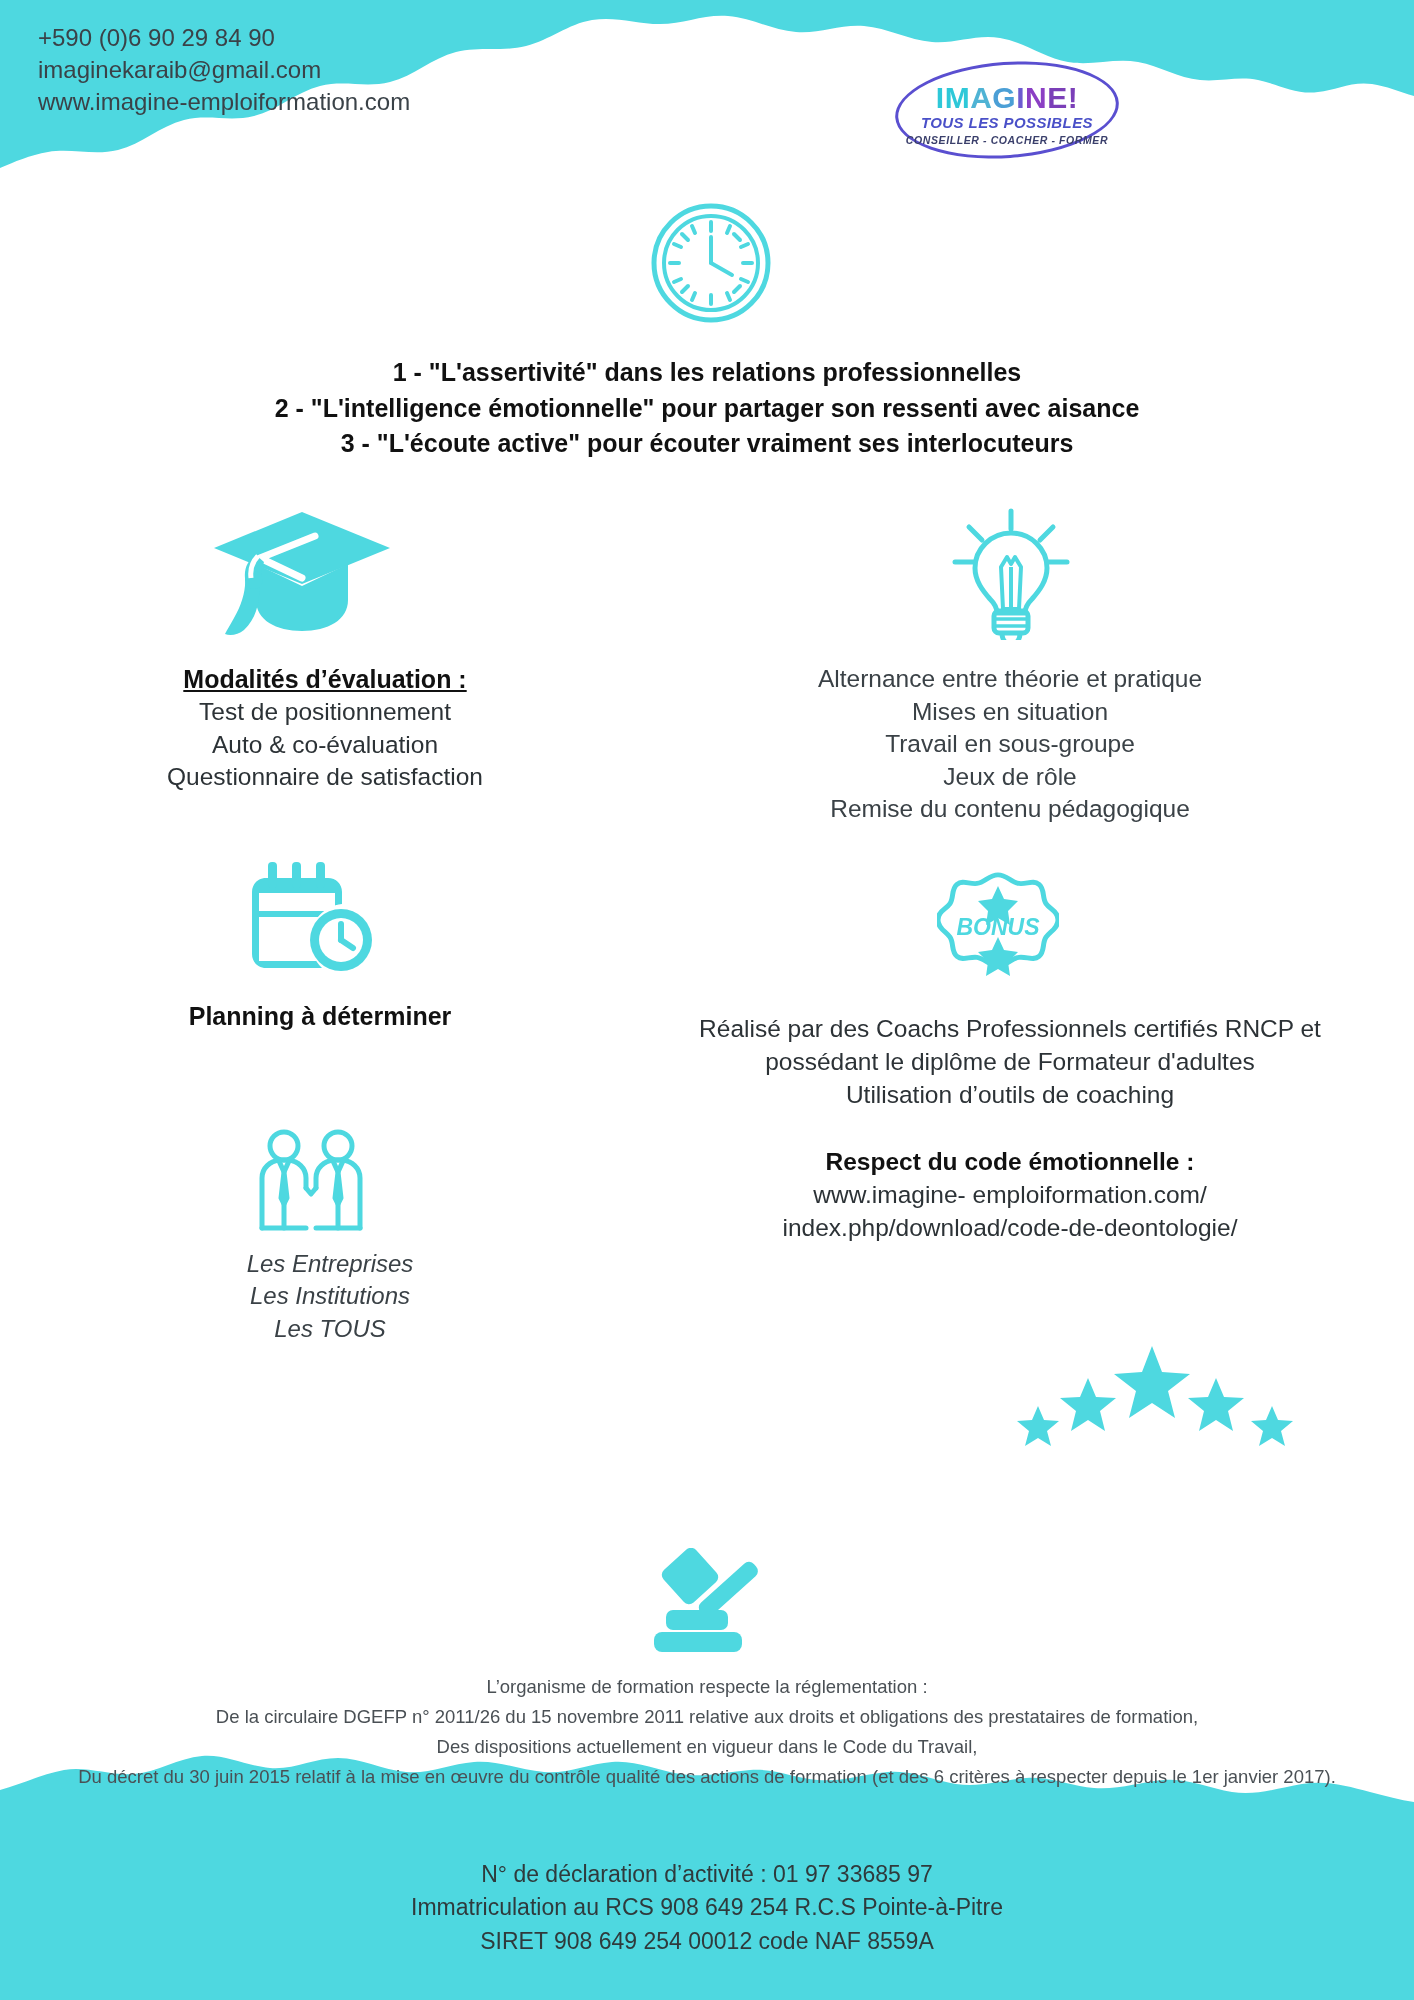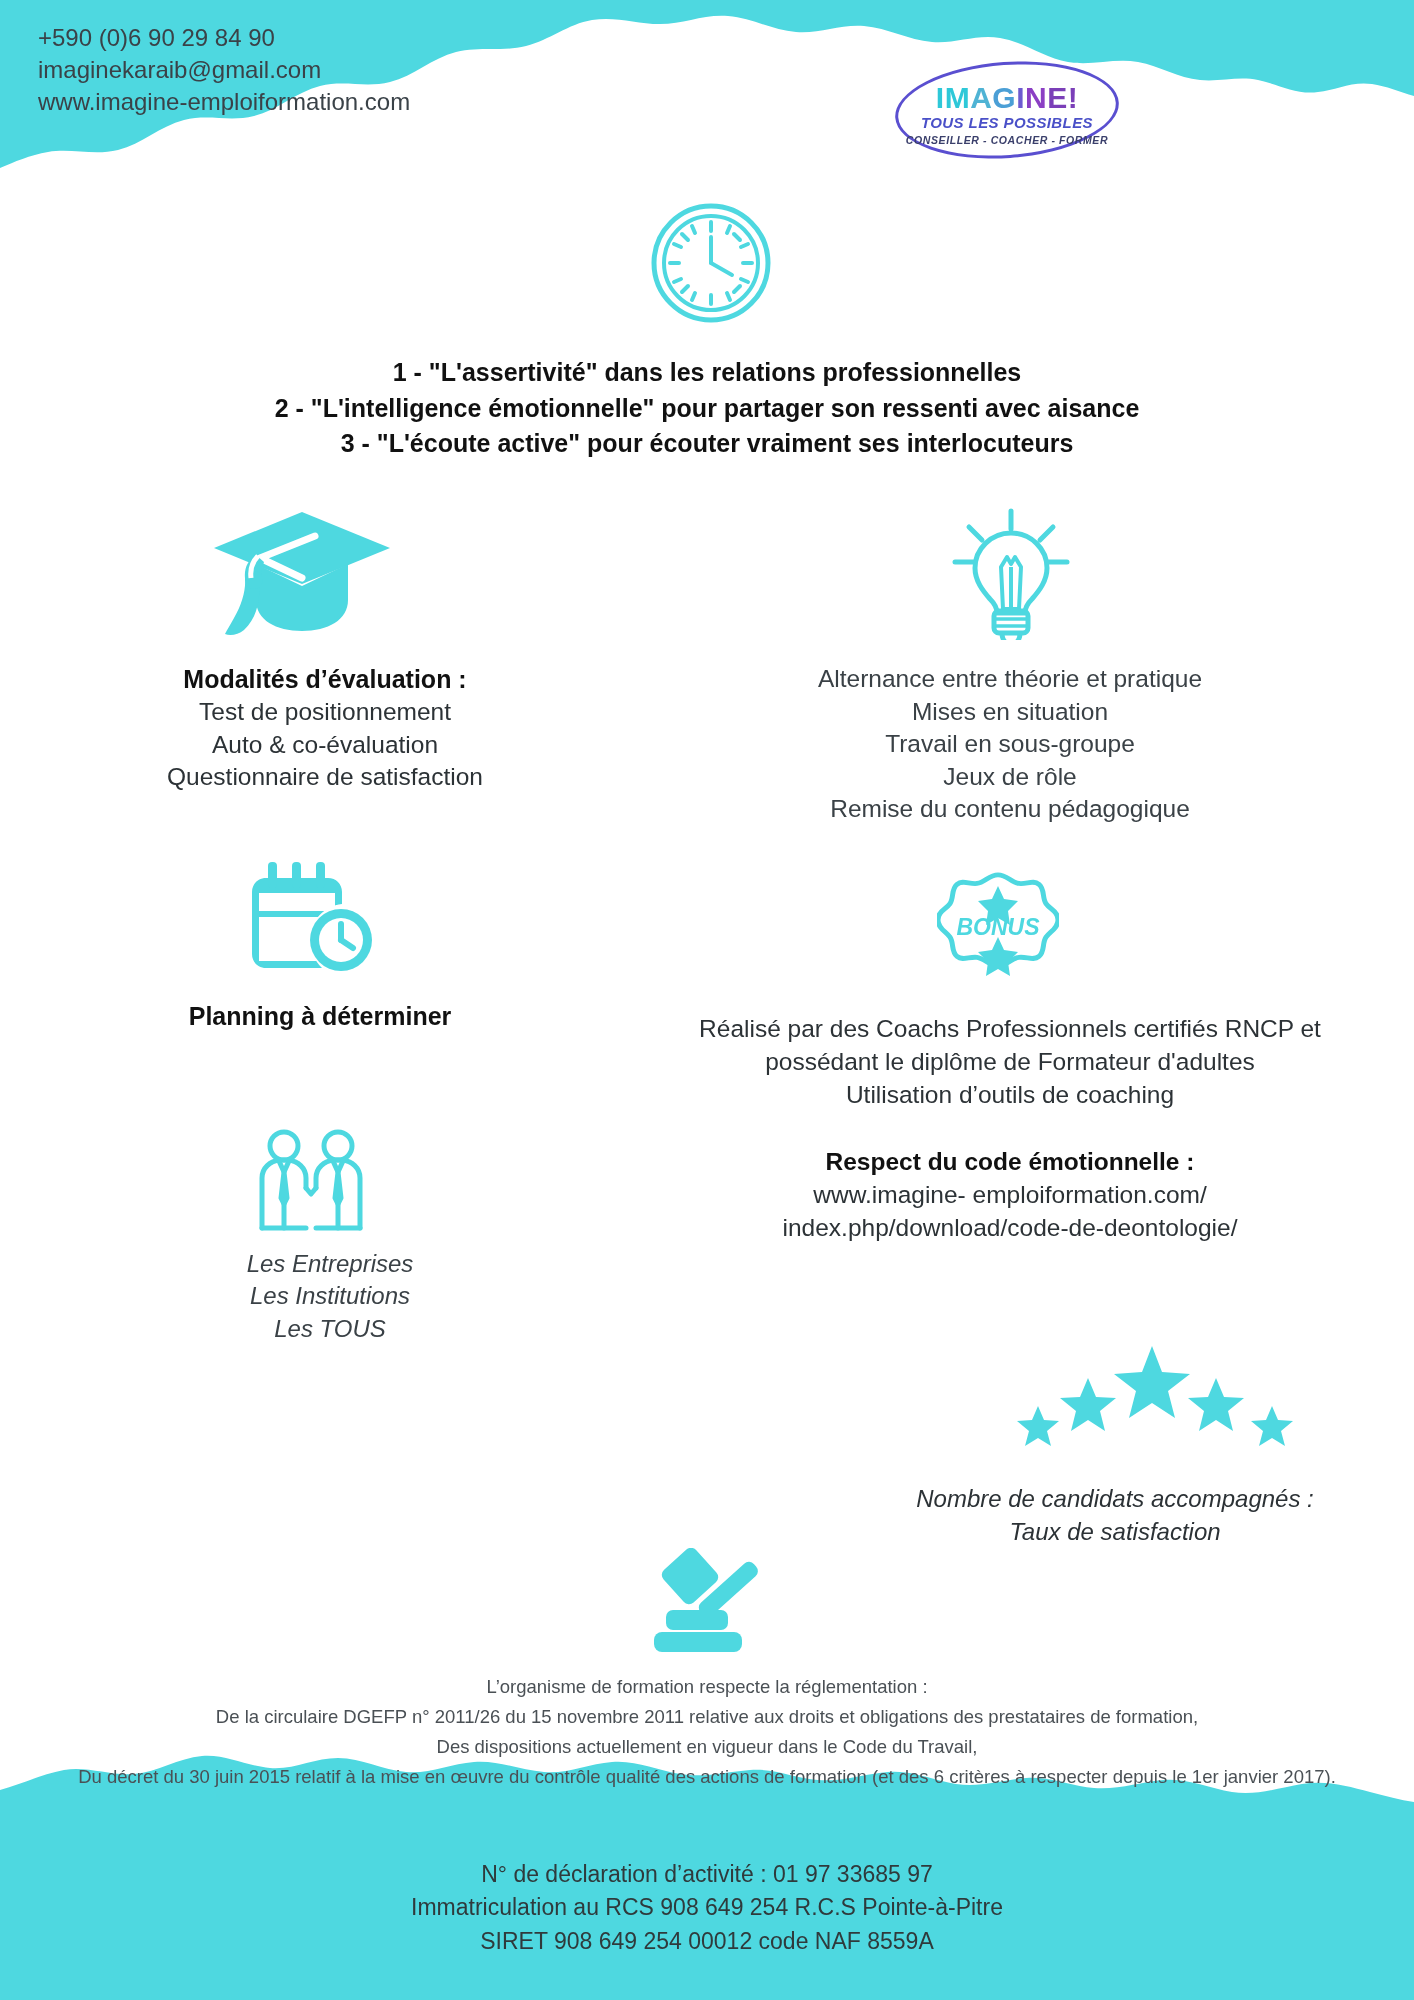--- a/index.html
+++ b/index.html
@@ -116,21 +116,21 @@
   .tb .bold {
     font-weight: bold;
     color: #111111;
   }
   .center { text-align: center; }
 
   .block-eval {
     top: 663px; left: 95px; width: 460px;
     font-size: 24.5px; line-height: 1.33;
   }
-  .block-eval .bold { font-size: 25px; }
+  .block-eval .bold { font-size: 25px; text-decoration: underline; }
 
   .block-method {
     top: 663px; left: 745px; width: 530px;
     font-size: 24.5px; line-height: 1.33;
     color: #3a4146;
   }
 
   .block-planning {
     top: 1000px; left: 85px; width: 470px;
     font-size: 25px; line-height: 1.3;
@@ -377,24 +377,20 @@
       <g fill="#4ed8e0">
         <path d="M28 66 L34 80 L49 81 L37 91 L41 106 L28 98 L15 106 L19 91 L7 81 L22 80 Z"></path>
         <path d="M78 38 L86 57 L106 58 L90 71 L95 91 L78 80 L61 91 L66 71 L50 58 L70 57 Z"></path>
         <path d="M142 6 L152 32 L180 34 L158 51 L165 78 L142 63 L119 78 L126 51 L104 34 L132 32 Z"></path>
         <path d="M206 38 L214 57 L234 58 L218 71 L223 91 L206 80 L189 91 L194 71 L178 58 L198 57 Z"></path>
         <path d="M262 66 L268 80 L283 81 L271 91 L275 106 L262 98 L249 106 L253 91 L241 81 L256 80 Z"></path>
       </g>
     </svg>
   </div>
 
-  <div class="tb block-stars-caption center">
-    <div>Nombre de candidats accompagnés :</div>
-    <div>Taux de satisfaction</div>
-  </div>
 
   <div class="icon" style="top:1548px; left:640px;">
     <svg width="130" height="110" viewBox="0 0 130 110" xmlns="http://www.w3.org/2000/svg">
       <g fill="#4ed8e0">
         <rect x="28" y="6" width="44" height="44" rx="7" transform="rotate(-42 50 28)"></rect>
         <rect x="52" y="33" width="72" height="17" rx="7" transform="rotate(-42 88 41)"></rect>
         <rect x="14" y="84" width="88" height="20" rx="8"></rect>
         <rect x="26" y="62" width="62" height="20" rx="7"></rect>
       </g>
     </svg>

